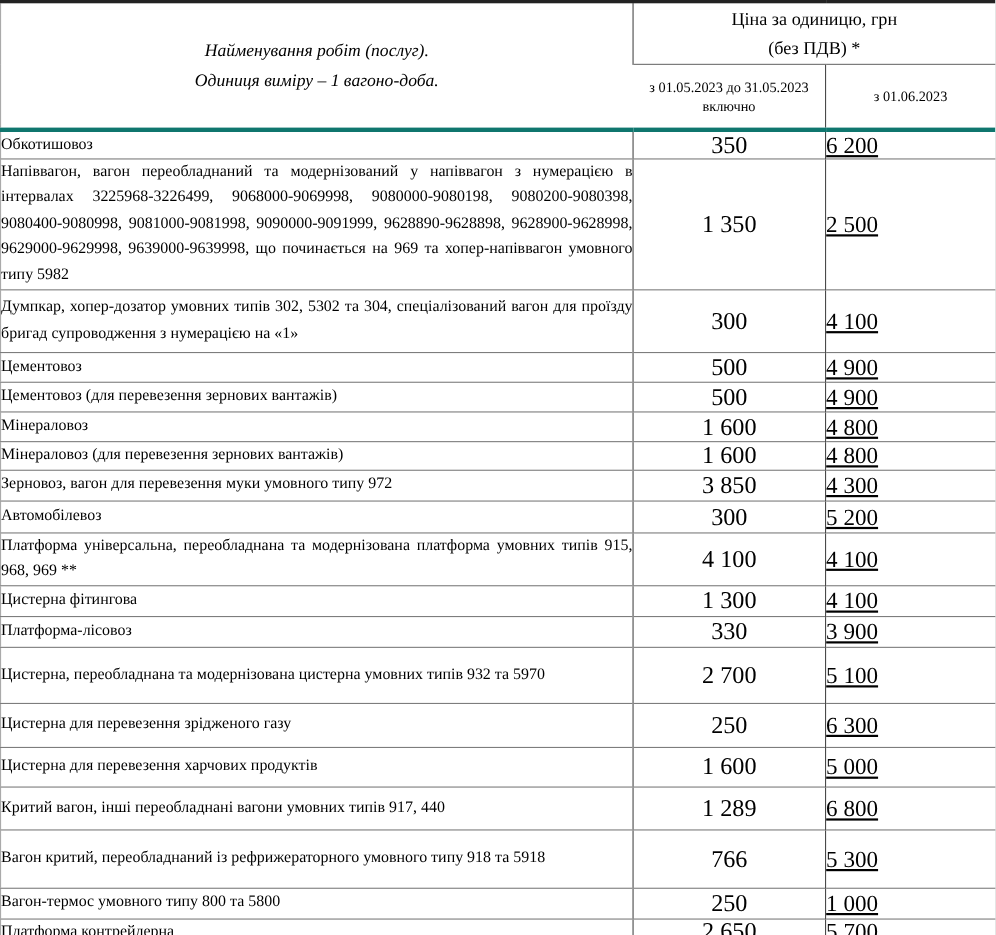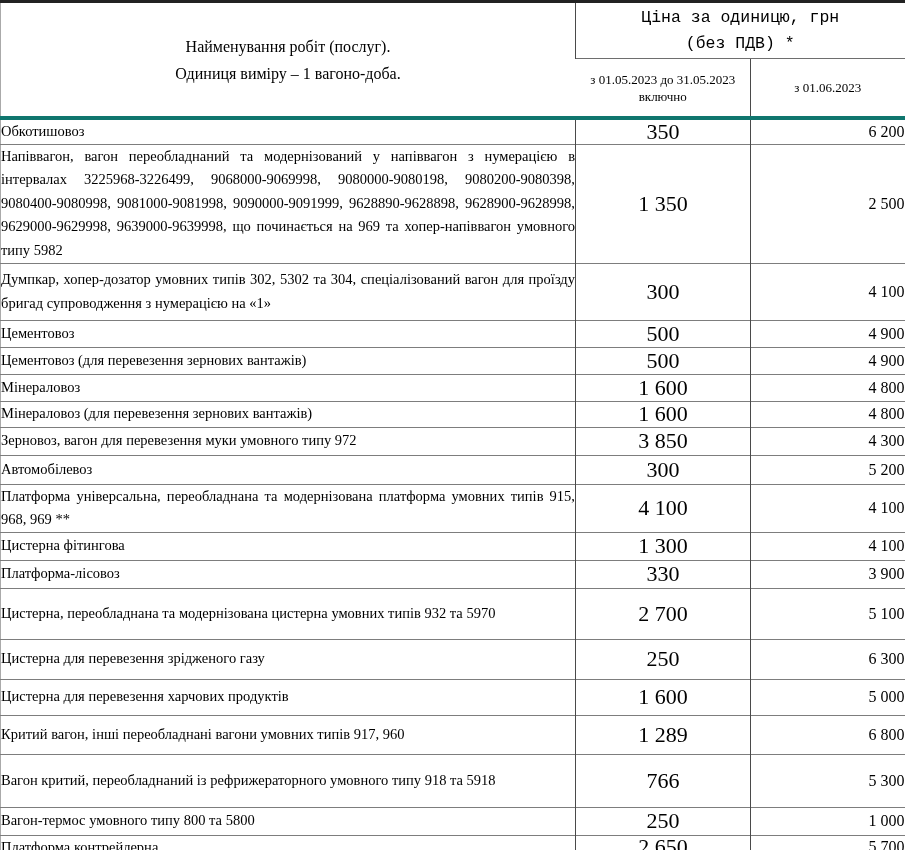--- a/index.html
+++ b/index.html
@@ -36,27 +36,27 @@
   table.price-table tr > th:first-child { border-left: none; }
   thead tr.head-top th { border-top: none; }
   thead tr.head-bottom th { border-top: 1px solid #6e6e6e; }
   tbody tr:first-child td { border-top: 4px solid #0f766e; }
 
   
   th.name-head {
     text-align: center;
     font-size: 16px;
     line-height: 27px;
+    font-style: italic;
   }
   th.price-head {
     text-align: center;
     font-size: 16.5px;
     line-height: 26px;
     height: 55px;
-    font-family: Liberation Mono, monospace;
   }
   th.period {
     text-align: center;
     font-size: 13px;
     line-height: 17px;
     height: 57px;
     padding: 0 14px;
   }
 
   
@@ -65,23 +65,24 @@
     font-size: 14.5px;
     line-height: 23.5px;
     padding: 0 8px 0 7px;
   }
   td.p1 {
     text-align: center;
     font-size: 22px;
     line-height: 22px;
   }
   td.p2 {
-    text-align: right;
-    font-size: 16px;
+    text-align: left;
+    font-size: 21px;
     line-height: 20px;
+    text-decoration: underline;
   }
 </style>
 </head>
 <body>
 
 <div class="page">
   <table class="price-table">
     <colgroup>
       <col style="width:575px">
       <col style="width:175px">
@@ -173,21 +174,21 @@
         <td class="name">Цистерна для перевезення зрідженого газу</td>
         <td class="p1">250</td>
         <td class="p2">6 300</td>
       </tr>
       <tr style="height:36px">
         <td class="name">Цистерна для перевезення харчових продуктів</td>
         <td class="p1">1 600</td>
         <td class="p2">5 000</td>
       </tr>
       <tr style="height:39px">
-        <td class="name">Критий вагон, інші переобладнані вагони умовних типів 917, 960</td>
+        <td class="name">Критий вагон, інші переобладнані вагони умовних типів 917, 440</td>
         <td class="p1">1 289</td>
         <td class="p2">6 800</td>
       </tr>
       <tr style="height:53px">
         <td class="name">Вагон критий, переобладнаний із рефрижераторного умовного типу 918 та 5918</td>
         <td class="p1">766</td>
         <td class="p2">5 300</td>
       </tr>
       <tr style="height:28px">
         <td class="name">Вагон-термос умовного типу 800 та 5800</td>

